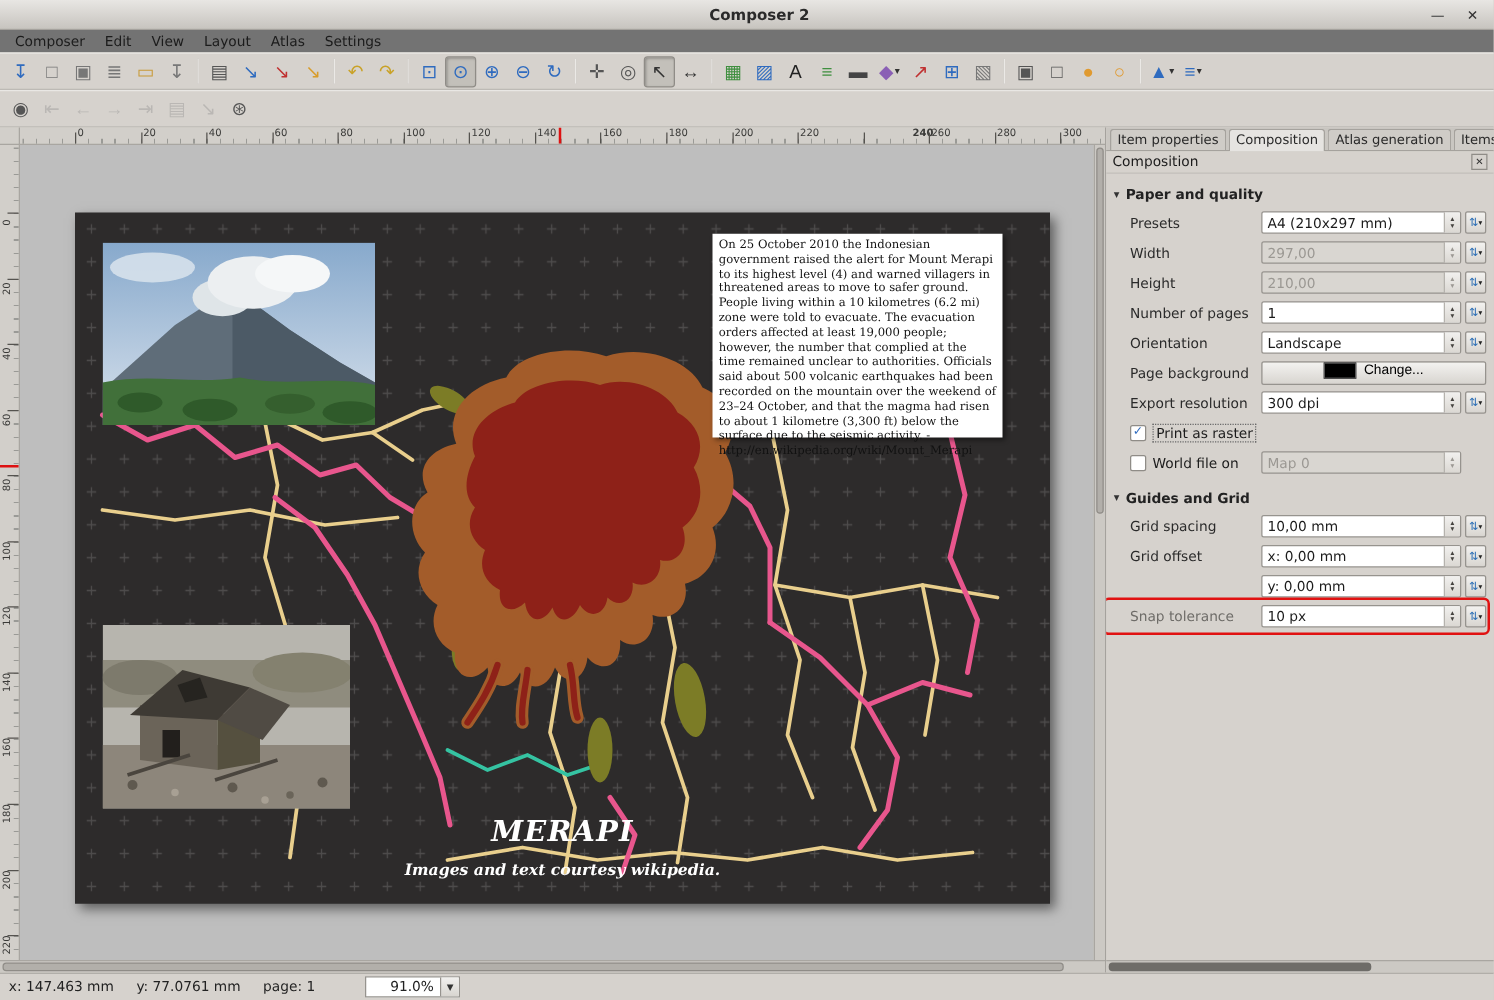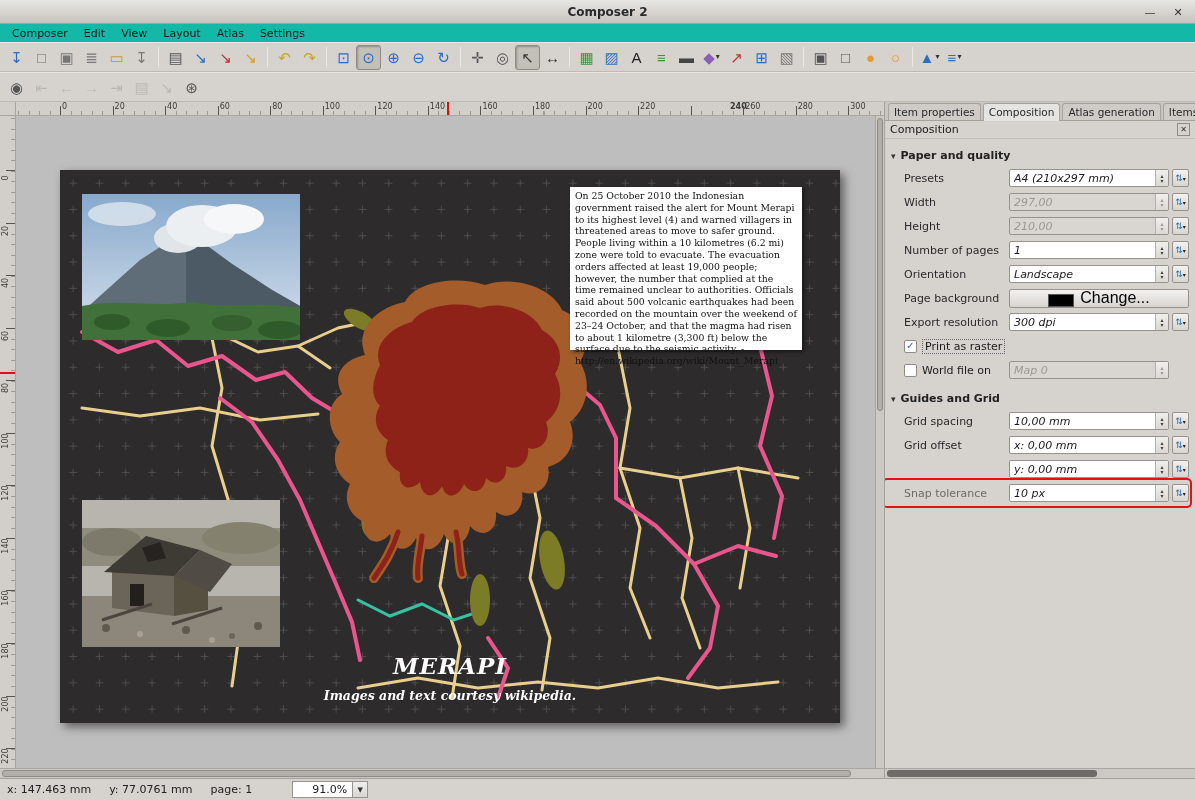--- a/index.html
+++ b/index.html
@@ -7,21 +7,21 @@
   body { font-family:"DejaVu Sans", sans-serif; font-size:11px; color:#1b1b1b; background:#d6d2cd; }
   .window { width:1195px; height:800px; display:flex; flex-direction:column; background:#d6d2cd; }
 
   
   .titlebar { height:24px; flex:0 0 24px; background:linear-gradient(#e8e6e3,#c7c4bf); border-bottom:1px solid #a5a29d; display:flex; align-items:center; position:relative; }
   .titlebar .title { flex:1; text-align:center; font-weight:bold; font-size:12px; color:#2a2a2a;padding-left:20px; }
   .win-controls { position:absolute; right:8px; top:0; height:24px; display:flex; align-items:center; gap:10px; }
   .win-btn { width:18px; height:16px; display:flex; align-items:center; justify-content:center; font-size:11px; color:#333; }
 
   
-  .menubar { height:18px; flex:0 0 18px; display:flex; align-items:center; padding-left:4px; background:#14b8a6; }
+  .menubar { height:18px; flex:0 0 18px; display:flex; align-items:center; padding-left:4px; background:#737373; }
   .menu-item { padding:1px 8px; font-size:11px; }
 
   
   .toolbar { height:30px; flex:0 0 30px; display:flex; align-items:center; padding:0 4px; background:#d6d2cd; border-top:1px solid #e9e7e4; border-bottom:1px solid #bdbab5; }
   .tb-btn { width:25px; height:25px; display:flex; align-items:center; justify-content:center; background:transparent; border:1px solid transparent; border-radius:3px; font-size:15px; line-height:1; cursor:default; }
   .tb-btn.active { background:#c3c0ba; border:1px solid #8f8c87; box-shadow:inset 1px 1px 2px rgba(0,0,0,.25); }
   .tb-btn.disabled .glyph { opacity:.35; }
   .tb-btn .ddarrow { font-size:8px; color:#333; margin-left:1px; }
   .tb-sep { width:1px; height:20px; background:#aeaba6; border-right:1px solid #ebe9e6; margin:0 4px; }
 
@@ -80,31 +80,31 @@
   .panel-scroll { height:10px; flex:0 0 10px; background:#ccc9c4; border-top:1px solid #a9a6a1; position:relative; }
   .panel-scroll .thumb { position:absolute; top:1px; bottom:1px; left:2px; width:210px; background:#6e6c68; border-radius:3px; }
 
   .section-header { display:flex; align-items:center; gap:5px; margin:5px 0 6px 0; font-weight:bold; font-size:11px; color:#222; }
   .tri { font-size:9px; color:#333; }
   .prow { display:flex; align-items:center; margin:4px 0; height:20px; position:relative; }
   .plabel { width:118px; flex:0 0 118px; padding-left:13px; font-size:11px; color:#2a2a2a; white-space:nowrap; }
   .plabel.dim { color:#6e6c68; }
   .pctrl { flex:1; display:flex; align-items:center; gap:3px; min-width:0; }
   .field { flex:1; height:18px; background:#fff; border:1px solid #96938e; border-radius:2px; display:flex; align-items:center; padding-left:4px; font-size:11px; min-width:0; }
-  .field .fval { flex:1; overflow:hidden; white-space:nowrap;font-style:italic; }
+  .field .fval { flex:1; overflow:hidden; white-space:nowrap; }
   .field.disabled { background:#d9d6d1; color:#9b9893; }
   .spin { flex:0 0 13px; width:13px; align-self:stretch; border-left:1px solid #b5b2ad; display:flex; flex-direction:column; align-items:center; justify-content:center; font-size:6px; line-height:5px; color:#44423f; background:linear-gradient(#f1f0ee,#dbd8d3); }
   .field.disabled .spin { color:#9b9893; }
   .ddbtn { flex:0 0 17px; width:17px; height:18px; border:1px solid #96938e; border-radius:2px; background:linear-gradient(#f3f2f0,#d8d5d0); display:flex; align-items:center; justify-content:center; gap:0; font-size:9px; }
   .ddbtn .ddi { color:#2a6db5; font-size:9px; }
   .ddbtn .dda { color:#222; font-size:6px; }
   .cb { width:13px; height:13px; flex:0 0 13px; background:#fff; border:1px solid #8f8c87; border-radius:2px; display:flex; align-items:center; justify-content:center; font-size:10px; line-height:1; color:#2f6bbf; font-weight:bold; margin-right:5px; }
   .cb-label { font-size:11px; }
   .cb-label.focus { border:1px dotted #6a6a6a; padding:0 2px; }
-  .bgbtn { flex:1; height:19px; border:1px solid #96938e; border-radius:2px; background:linear-gradient(#f3f2f0,#d8d5d0); display:flex; align-items:flex-end; justify-content:center; gap:6px; font-size:16px; }
+  .bgbtn { flex:1; height:19px; border:1px solid #96938e; border-radius:2px; background:linear-gradient(#f3f2f0,#d8d5d0); display:flex; align-items:flex-start; justify-content:center; gap:6px; font-size:11px; }
   .swatch { width:26px; height:13px; background:#000; border:1px solid #555; }
   .indent-cb { display:flex; align-items:center; padding-left:13px; width:118px; flex:0 0 118px; }
   .red-box { position:absolute; left:-9px; right:-3px; top:-5px; bottom:-5px; border:2px solid #e11212; border-radius:5px; pointer-events:none; }
 
   
   .statusbar { height:22px; flex:0 0 22px; border-top:1px solid #a5a29d; background:#d6d2cd; display:flex; align-items:center; padding:0 7px; font-size:11px; color:#222; }
   .sb-seg { margin-right:18px; white-space:nowrap; }
   .zoom-combo { width:76px; height:17px; background:#fff; border:1px solid #96938e; display:flex; align-items:center; margin-left:22px; }
   .zoom-combo .zval { flex:1; padding-left:19px; }
   .zoom-combo .zarrow { width:15px; align-self:stretch; background:linear-gradient(#f1f0ee,#d8d5d0); border-left:1px solid #96938e; display:flex; align-items:center; justify-content:center; font-size:7px; color:#333; }

